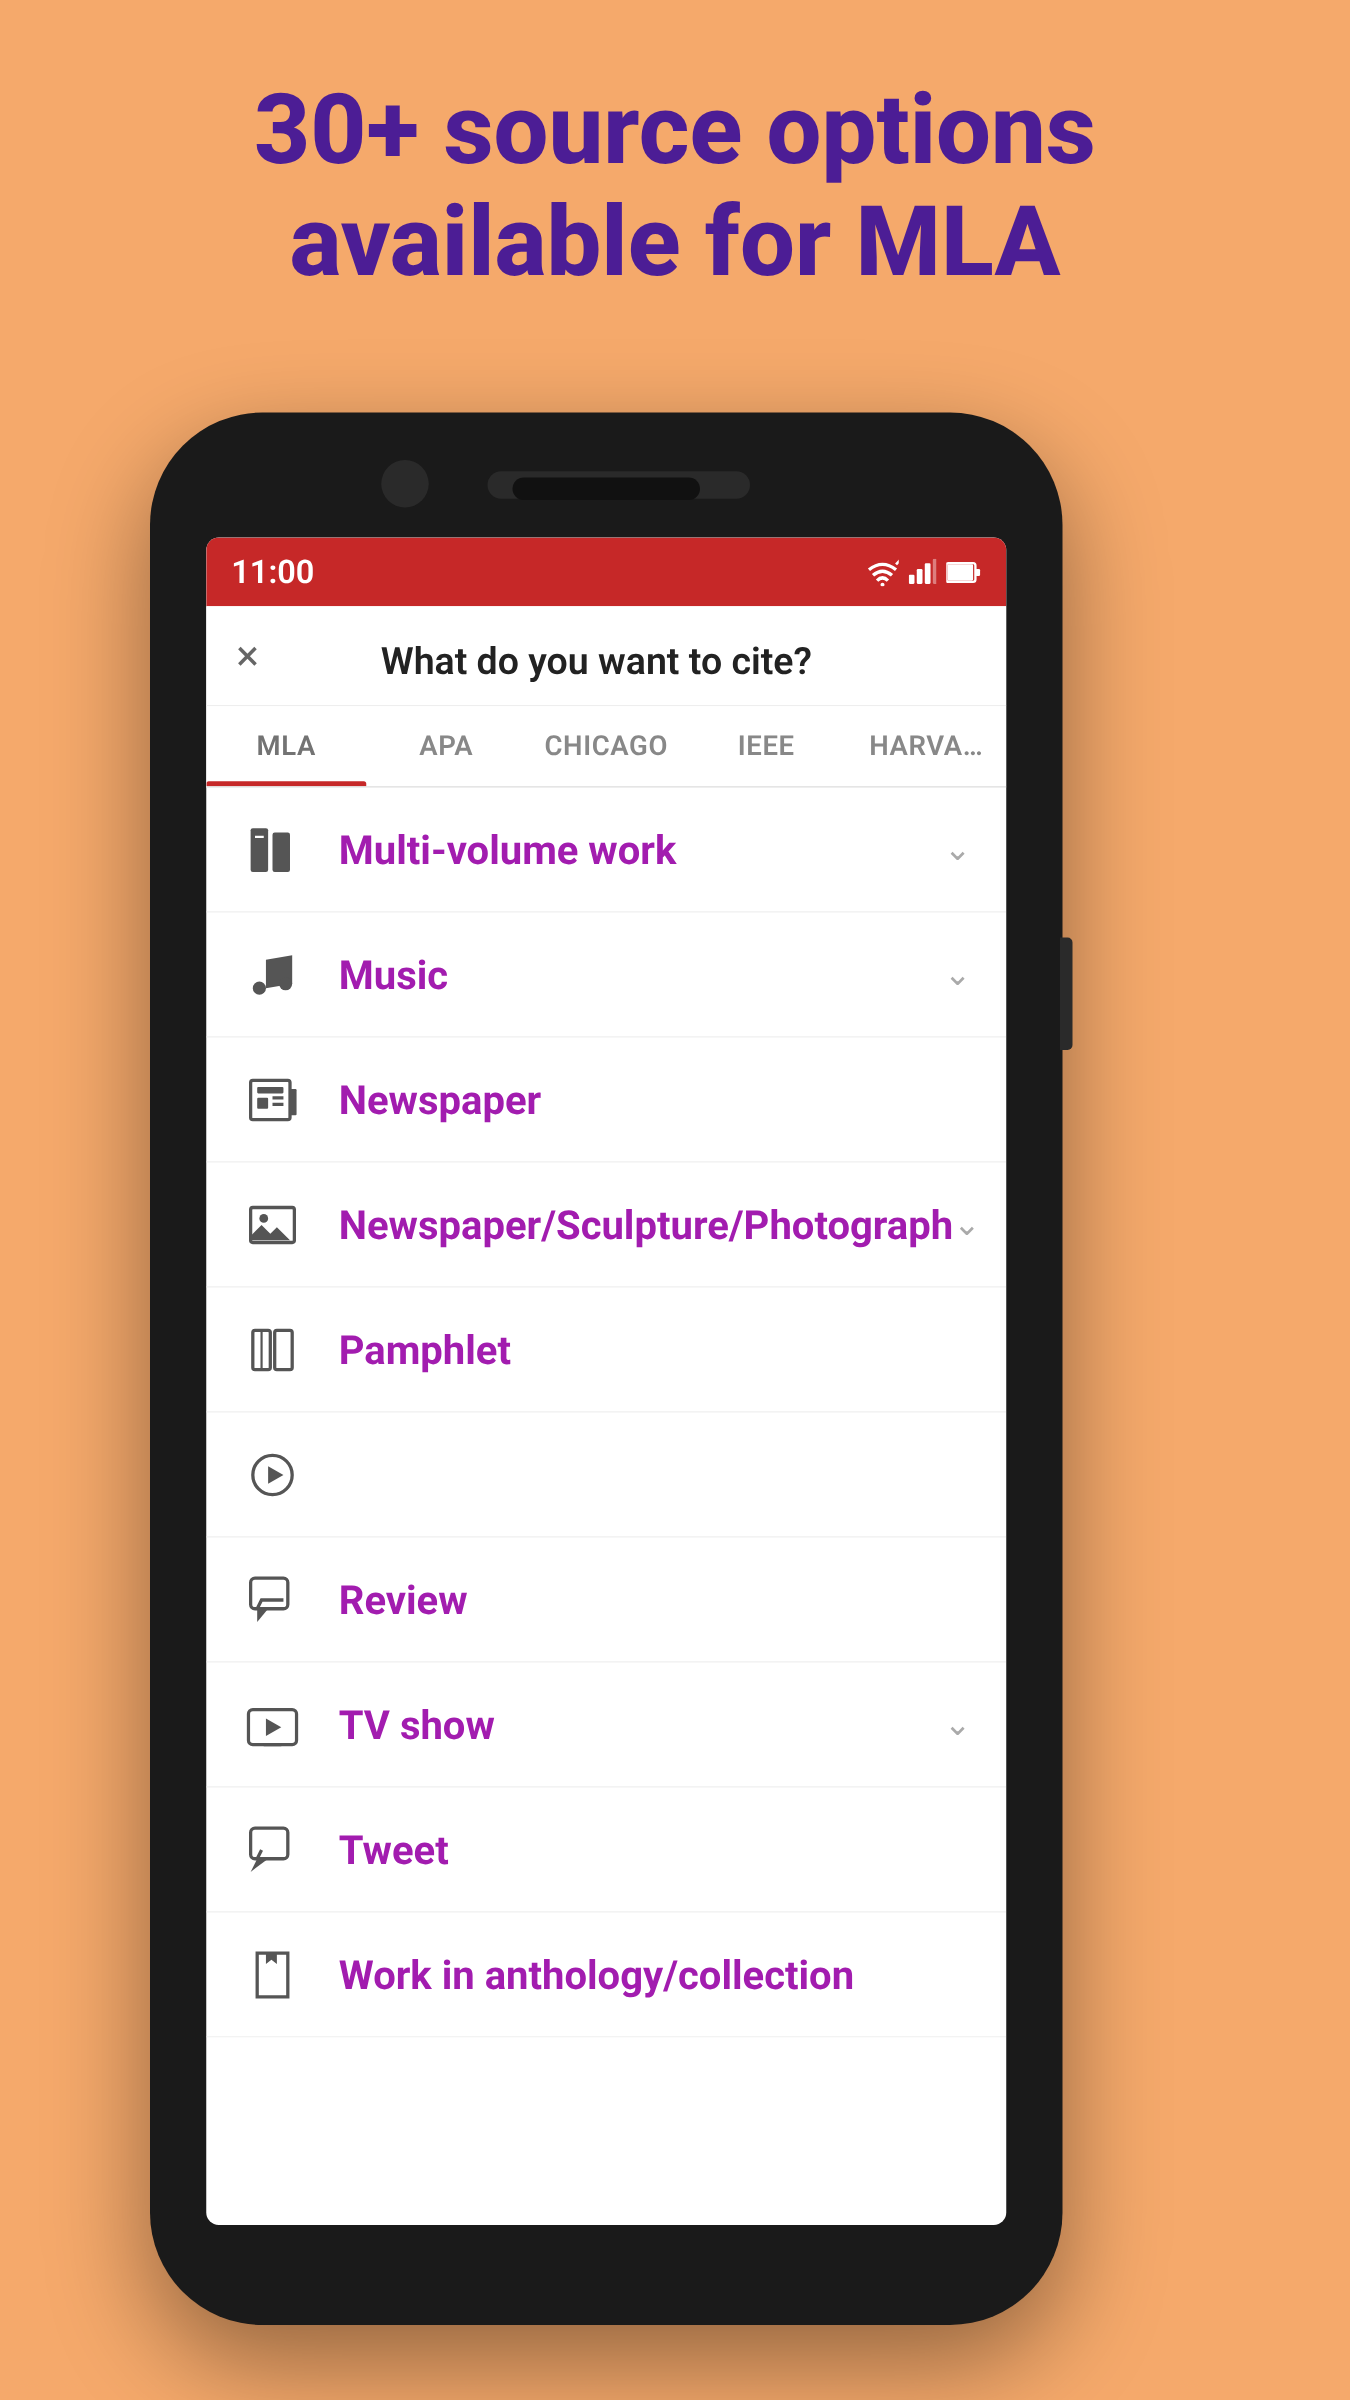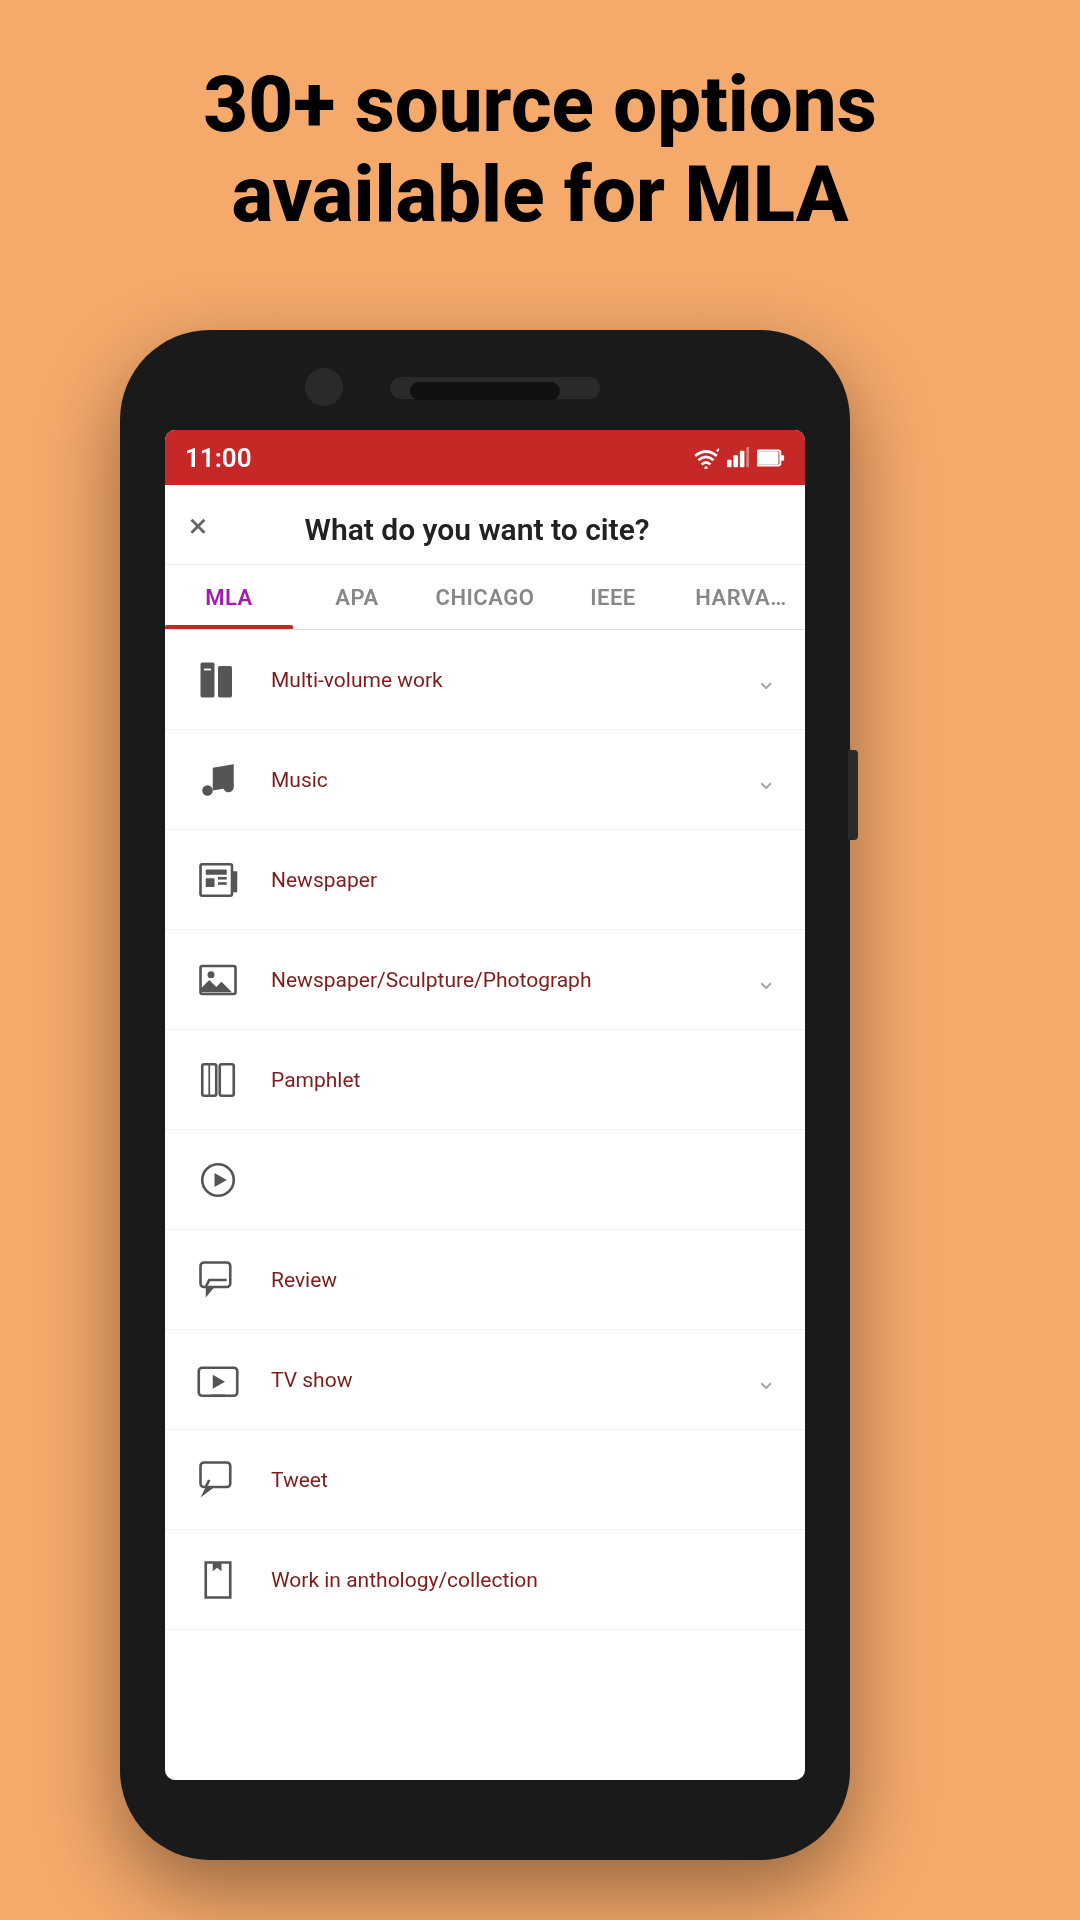--- a/index.html
+++ b/index.html
@@ -12,21 +12,21 @@
       overflow: hidden;
       position: relative;
     }
 
     .promo-text {
       position: absolute;
       top: 60px;
       left: 0;
       right: 0;
       text-align: center;
-      color: #000000;
+      color: #4c1d95;
       font-size: 78px;
       font-weight: 800;
       line-height: 1.15;
       padding: 0 60px;
     }
 
     .phone-wrapper {
       position: absolute;
       top: 330px;
       left: 50%;
@@ -163,21 +163,21 @@
       justify-content: center;
       font-size: 22px;
       font-weight: 600;
       color: #888;
       cursor: pointer;
       position: relative;
       letter-spacing: 0.5px;
     }
 
     .tab.active {
-      color: #a21caf;
+      color: #737373;
     }
 
     .tab.active::after {
       content: '';
       position: absolute;
       bottom: 0;
       left: 0;
       right: 0;
       height: 4px;
       background: #C62828;
@@ -210,23 +210,24 @@
       flex-shrink: 0;
     }
 
     .item-icon svg {
       width: 42px;
       height: 42px;
       fill: #555;
     }
 
     .item-label {
-      font-size: 21px;
-      color: #7f1d1d;
+      font-size: 32px;
+      color: #a21caf;
       flex: 1;
+      font-weight: bold;
     }
 
     .chevron {
       color: #aaa;
       font-size: 26px;
     }
 
     
     .side-btn {
       position: absolute;

